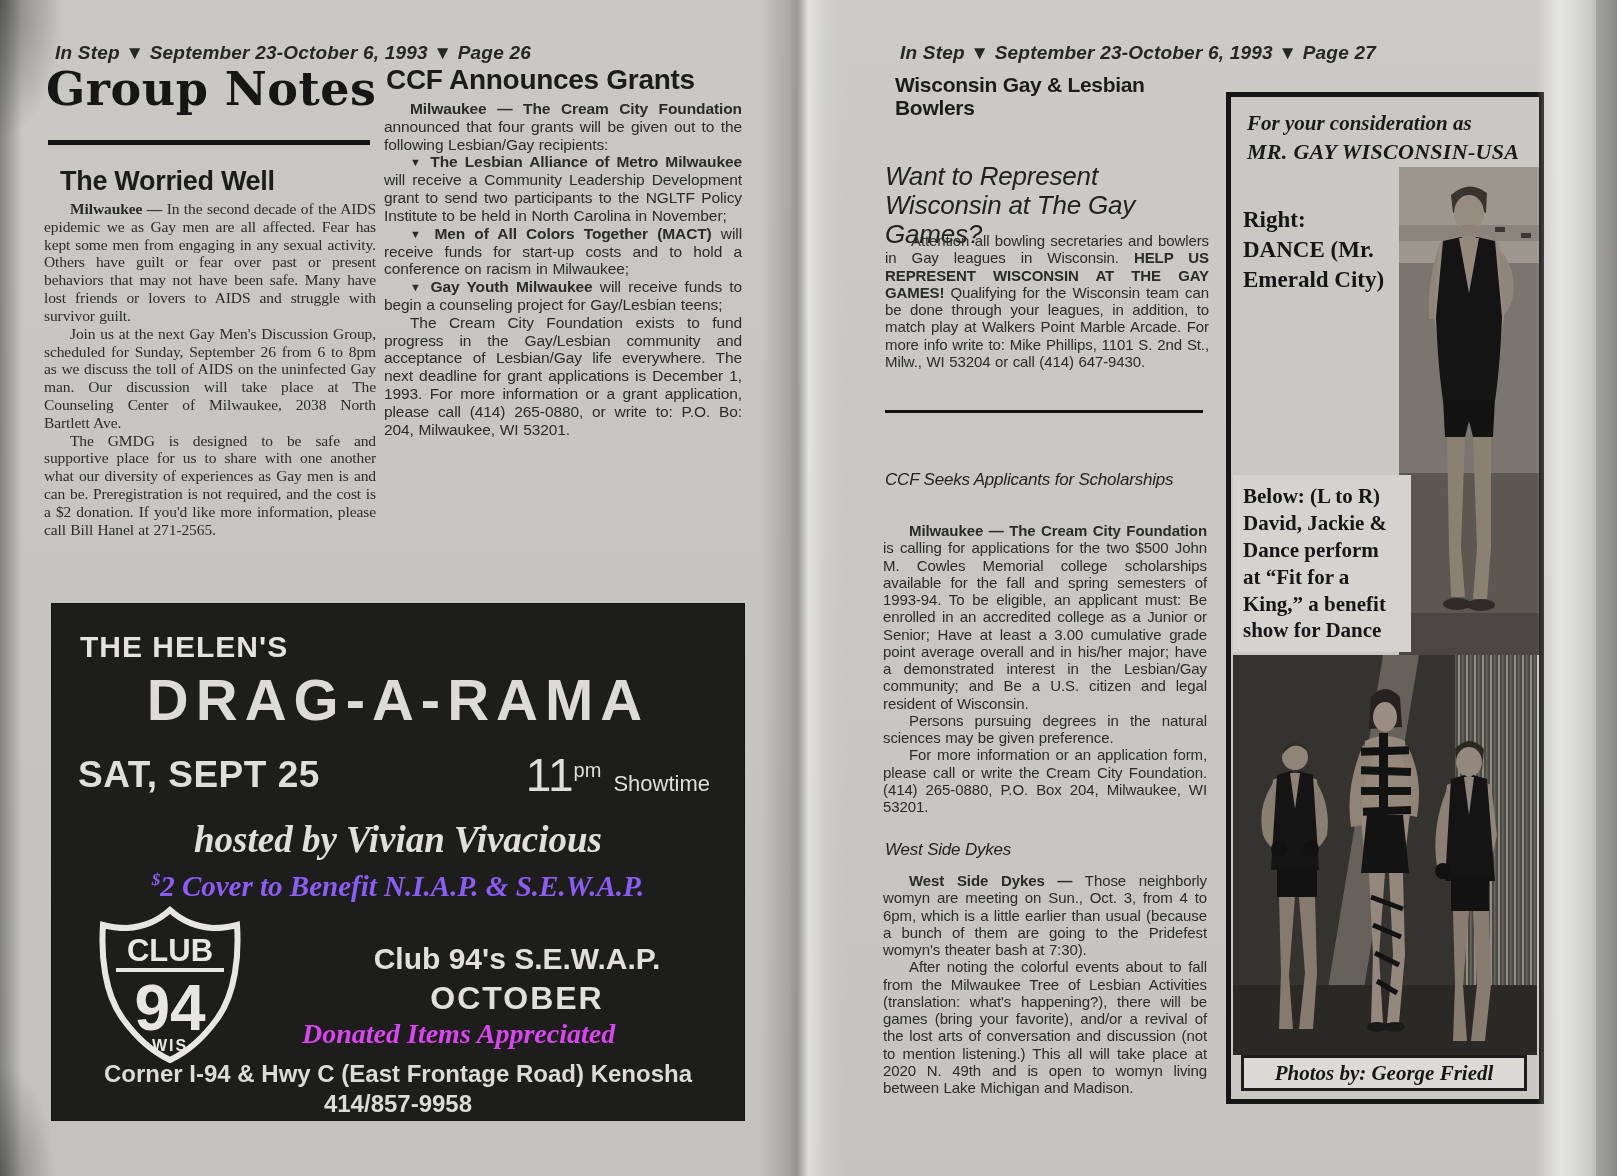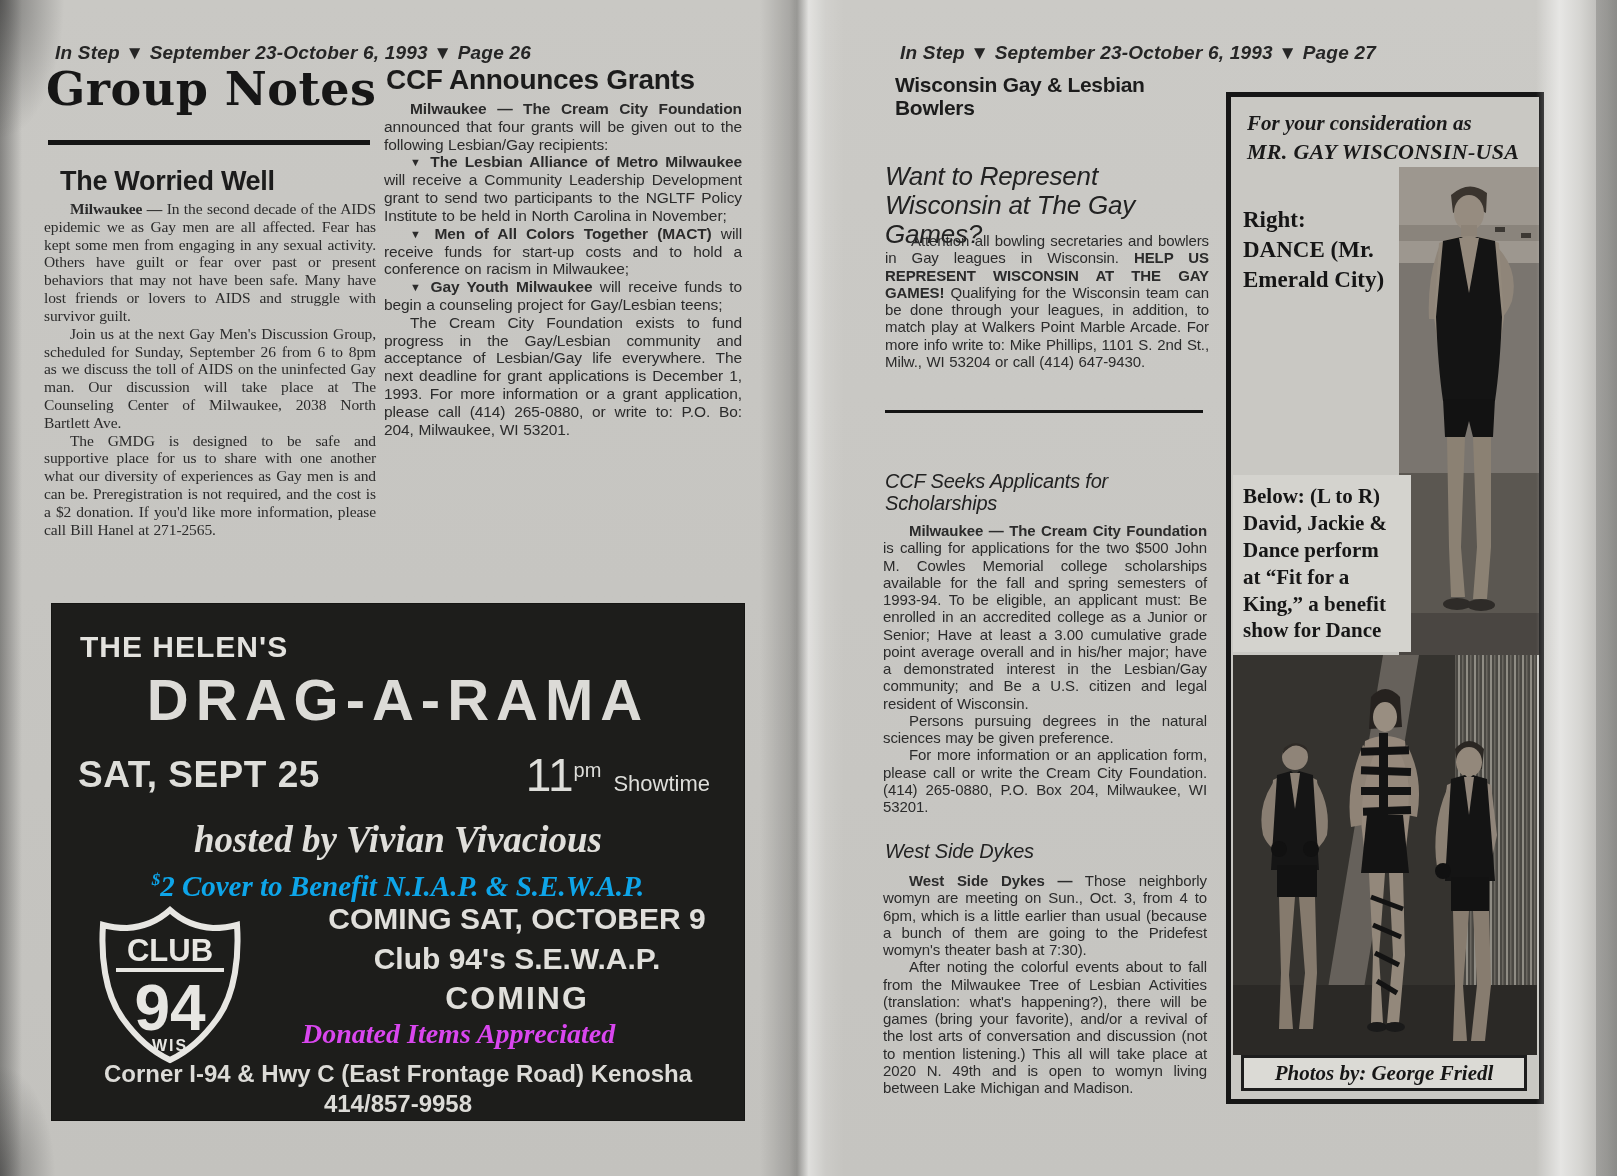--- a/index.html
+++ b/index.html
@@ -7,40 +7,40 @@
           font-family:"Liberation Sans",sans-serif;color:#2a2a2a;}
   .page{position:absolute;top:0;height:1176px;}
   .page-left{left:0;width:795px;background:linear-gradient(180deg,#c9c8c4,#c3c2be);}
   .page-right{left:795px;width:765px;background:linear-gradient(180deg,#cbcac6,#c5c4c0);}
   .abs{position:absolute;}
   
   .pg-header{font-style:italic;font-weight:bold;font-size:19px;color:#262626;letter-spacing:0.2px;}
   
   .slab{font-family:"DejaVu Serif",serif;font-weight:bold;font-size:46px;color:#161616;letter-spacing:0.5px;}
   .h-sans{font-weight:bold;font-size:27px;color:#1c1c1c;letter-spacing:-0.3px;}
-  .h-ital{font-style:italic;font-size:20px;color:#222;line-height:1.12;letter-spacing:-0.2px;}
+  .h-ital{font-style:italic;font-size:17px;color:#222;line-height:1.12;letter-spacing:-0.2px;}
   .rule{background:#141414;}
   
   .col{font-size:15.5px;line-height:1.15;text-align:justify;color:#2b2b2b;letter-spacing:-0.1px;word-spacing:0.5px;}
   .col p{margin:0;text-indent:26px;}
   .col .lead{font-weight:bold;}
   .col .tri{font-size:11px;vertical-align:1px;}
   .colsm{font-size:15px;line-height:1.15;}
   
   .ad{background:#1d1d1b;color:#dededa;box-shadow:0 0 0 1px #151513;}
   .ad .venue{font-weight:bold;font-size:30px;letter-spacing:1px;color:#e3e2de;}
   .ad .bigtitle{font-weight:bold;font-size:58px;letter-spacing:7px;text-align:center;color:#dcdbd7;}
   .ad .date{font-weight:bold;font-size:37px;letter-spacing:0.5px;}
   .ad .show{font-weight:normal;}
   .ad .show .n{font-size:46px;}
   .ad .show .s{font-size:20px;vertical-align:14px;}
   .ad .show .w{font-size:22px;margin-left:12px;}
   .serifital{font-family:"Liberation Serif",serif;font-style:italic;font-weight:bold;}
   .ad .hosted{font-size:37px;text-align:center;color:#e0dfdb;}
-  .ad .cover{font-size:29px;text-align:center;color:#0ea5e9;}
+  .ad .cover{font-size:29px;text-align:center;color:#8b5cf6;}
   .ad .cover sup{font-size:17px;}
   .ad .coming{font-weight:bold;font-size:30px;text-align:center;color:#e0dfdb;}
   .ad .addr{font-weight:bold;font-size:24px;text-align:center;color:#dcdbd7;}
   
   .sidebox{border:5px solid #161616;background:#c9c8c3;}
   .consider{font-family:"Liberation Serif",serif;font-style:italic;font-weight:bold;font-size:21px;line-height:1.35;color:#1a1a1a;}
   .sercap{font-family:"Liberation Serif",serif;font-weight:bold;font-size:22px;line-height:1.3;color:#161616;}
   .credit{font-family:"Liberation Serif",serif;font-style:italic;font-weight:bold;font-size:21px;text-align:center;color:#161616;}
   
   .gutter{left:760px;top:0;width:84px;height:1176px;pointer-events:none;
@@ -89,23 +89,22 @@
       <div class="abs serifital cover" style="left:0;right:0;top:266px;"><sup>$</sup><span>2 Cover to Benefit N.I.A.P. &amp; S.E.W.A.P.</span></div>
 
       <svg class="abs" style="left:42px;top:300px;" width="152" height="172" viewBox="0 0 152 172">
         <path d="M76,6 C64,17 49,23 33,24 C26,24 16,23 9,21 C7,50 10,89 29,115 C45,137 63,150 76,156 C89,150 107,137 123,115 C142,89 145,50 143,21 C136,23 126,24 119,24 C103,23 88,17 76,6 Z" fill="#1d1d1b" stroke="#e7e6e2" stroke-width="6"></path>
         <text x="76" y="57" text-anchor="middle" font-family="Liberation Sans, sans-serif" font-weight="bold" font-size="31" fill="#e7e6e2">CLUB</text>
         <line x1="22" y1="66" x2="130" y2="66" stroke="#e7e6e2" stroke-width="4"></line>
         <text x="76" y="126" text-anchor="middle" font-family="Liberation Sans, sans-serif" font-weight="bold" font-size="64" fill="#e7e6e2">94</text>
         <text x="76" y="147" text-anchor="middle" font-family="Liberation Sans, sans-serif" font-weight="bold" font-size="16" letter-spacing="2" fill="#e7e6e2">WIS</text>
       </svg>
 
-      <div class="abs coming" style="left:250px;width:430px;top:298px;">COMING SAT, OCTOBER 9</div>
       <div class="abs coming" style="left:250px;width:430px;top:338px;">Club 94's S.E.W.A.P.</div>
-      <div class="abs coming" style="left:250px;width:430px;top:376px;font-size:32px;letter-spacing:2px;">COMING</div>
+      <div class="abs coming" style="left:250px;width:430px;top:376px;font-size:32px;letter-spacing:2px;">OCTOBER</div>
       <div class="abs serifital" style="left:250px;width:430px;top:414px;font-size:28px;color:#d946ef;">Donated Items Appreciated</div>
 
       <div class="abs addr" style="left:0;right:0;top:456px;">Corner I-94 &amp; Hwy C (East Frontage Road) Kenosha</div>
       <div class="abs addr" style="left:0;right:0;top:486px;">414/857-9958</div>
     </div>
   </div>
 
   <div class="page page-right">
     <div class="abs pg-header" style="left:105px;top:42px;">In Step ▼ September 23-October 6, 1993 ▼ Page 27</div>
 

